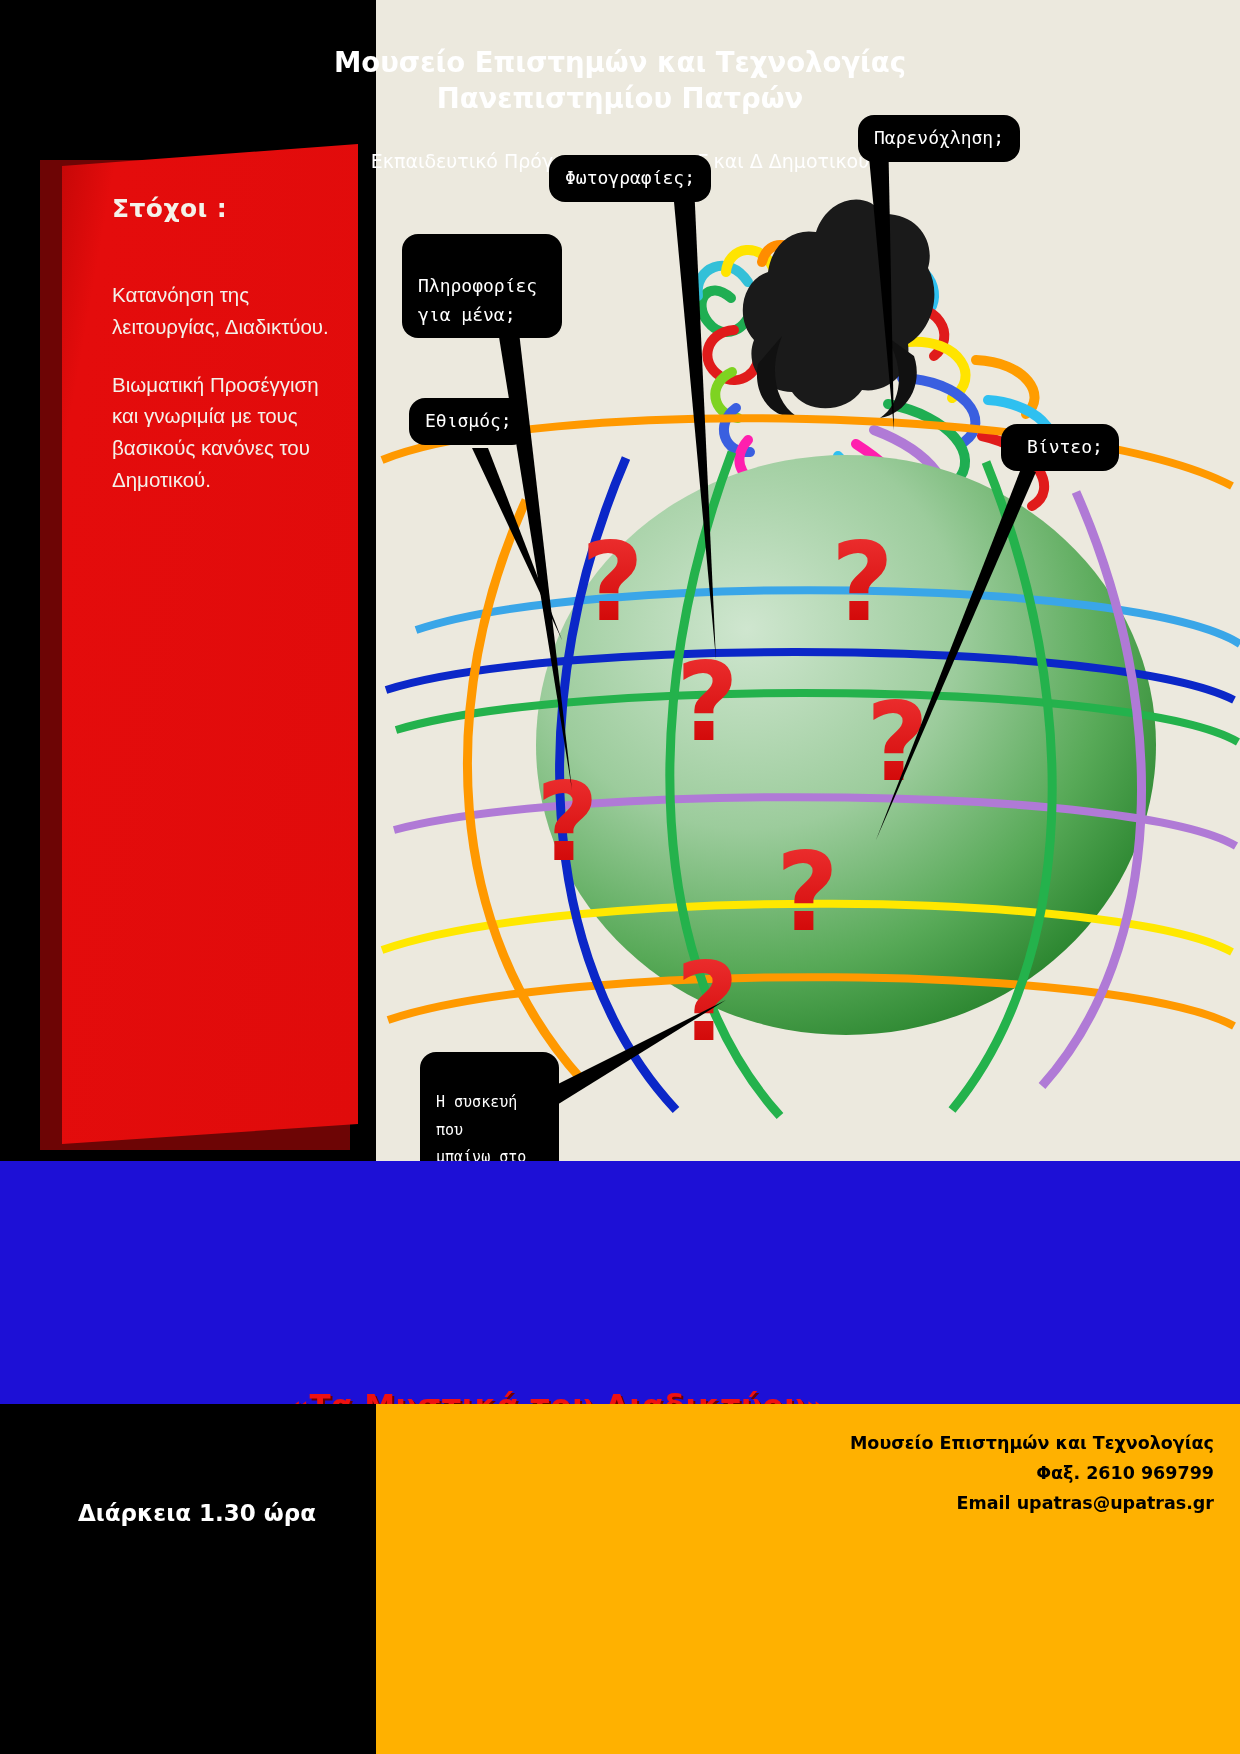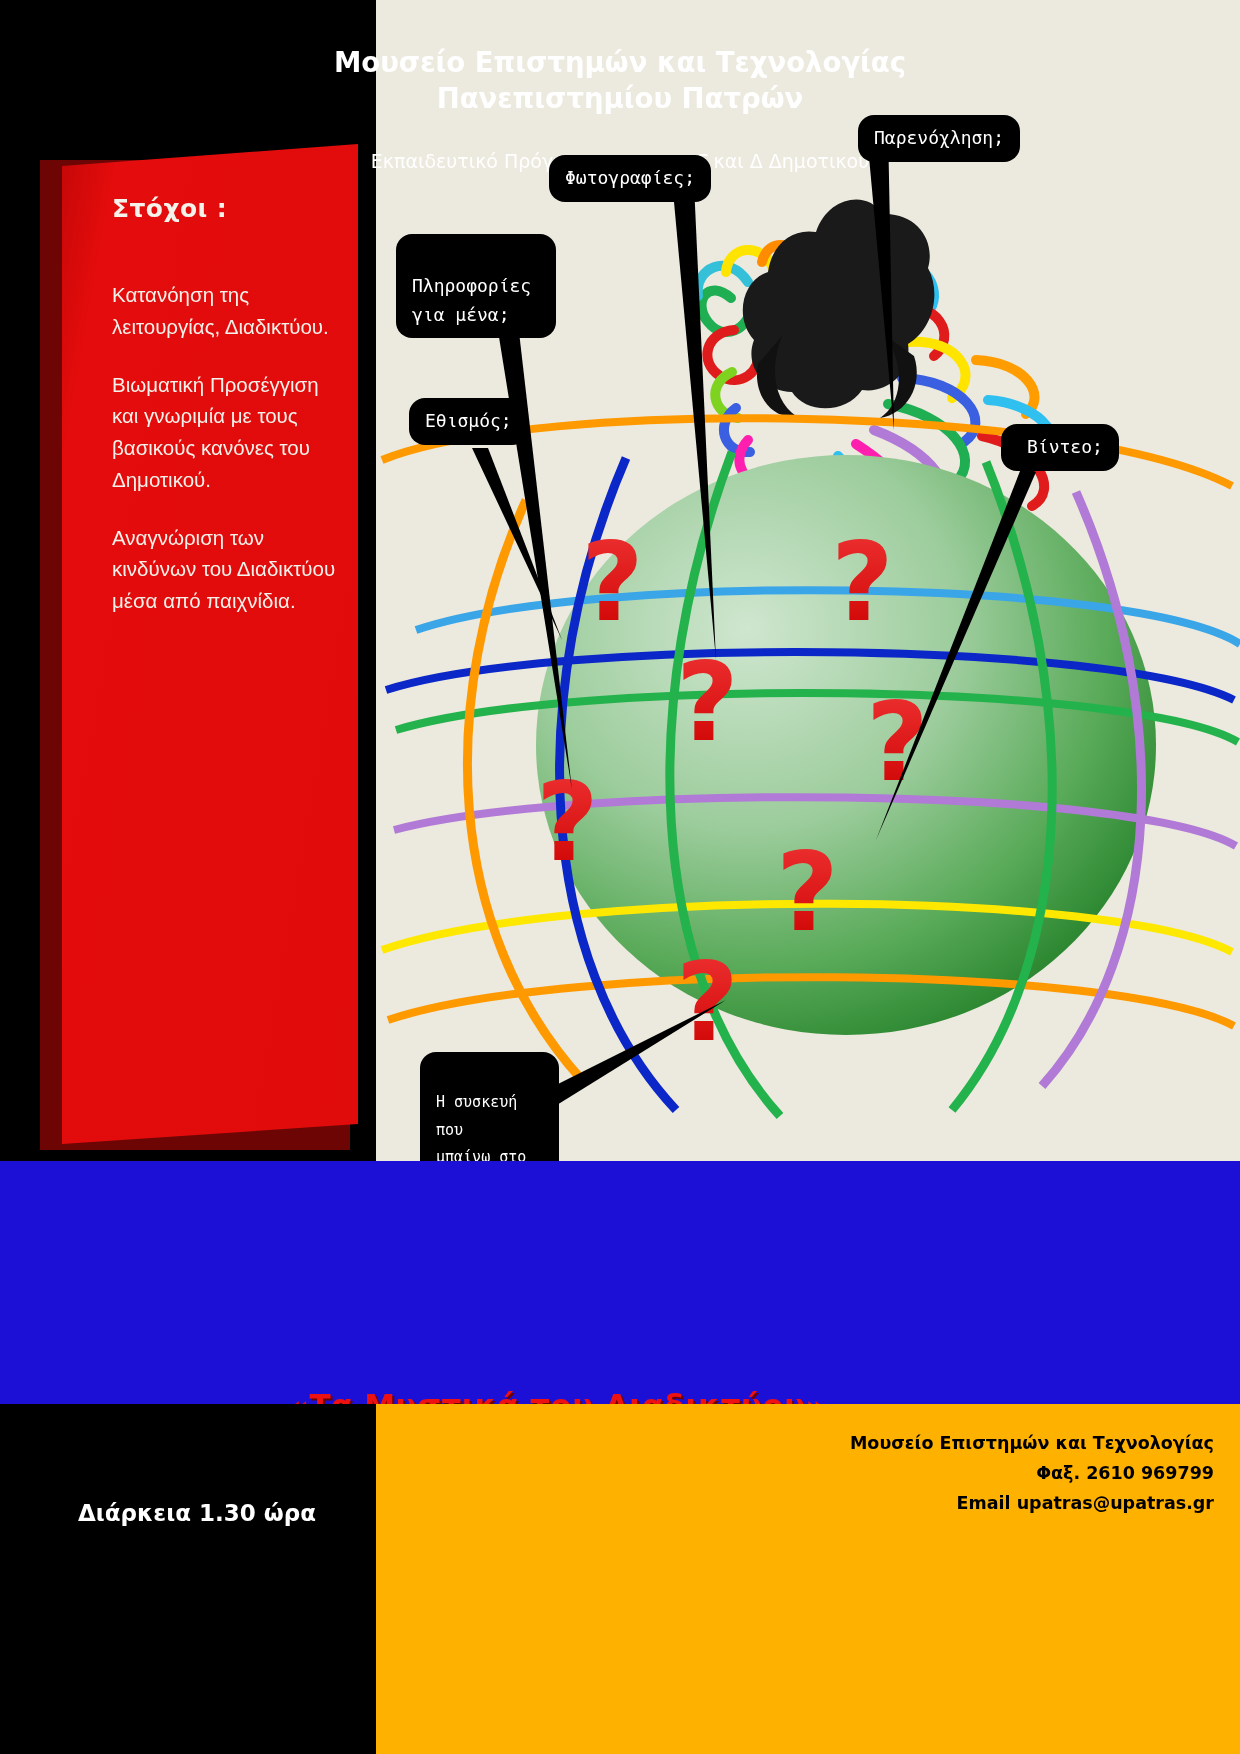--- a/index.html
+++ b/index.html
@@ -196,21 +196,21 @@
     </svg>
 
     <div class="bubble md" style="left:482px;top:103px;margin-top:12px;">
       <span>Παρενόχληση;</span>
     </div>
 
     <div class="bubble md" style="left:173px;top:155px;">
       <span>Φωτογραφίες;</span>
     </div>
 
-    <div class="bubble md" style="left:20px;top:234px;width:160px;white-space:pre-line;">
+    <div class="bubble md" style="left:26px;top:234px;width:160px;white-space:pre-line;">
       <span>Πληροφορίες
 για μένα;</span>
     </div>
 
     <div class="bubble md" style="left:33px;top:398px;">
       <span>Εθισμός;</span>
     </div>
 
     <div class="bubble md" style="left:625px;top:424px;padding-left:26px;">
       <span>Βίντεο;</span>
@@ -222,21 +222,20 @@
 Διαδίκτυο;</span>
     </div>
   </div>
 
   <div class="red-shadow"></div>
   <div class="red-box"></div>
   <div class="red-inner">
     <div class="goals-title">Στόχοι :</div>
     <p class="goal">Κατανόηση της λειτουργίας, Διαδικτύου.</p>
     <p class="goal">Βιωματική Προσέγγιση και γνωριμία με τους βασικούς κανόνες του Δημοτικού.</p>
-    <p class="goal">Αναγνώριση των  κινδύνων του Διαδικτύου μέσα από παιχνίδια.</p>
   </div>
 
   <div class="blue-band"></div>
   <div class="org1">
     <div>Μουσείο  Επιστημών και Τεχνολογίας</div>
     <div>Πανεπιστημίου Πατρών</div>
   </div>
   <div class="org2">Εκπαιδευτικό Πρόγραμμα για την Γ και Δ Δημοτικού</div>
   <div class="prog-title">«Τα Μυστικά του Διαδικτύου»</div>
 

